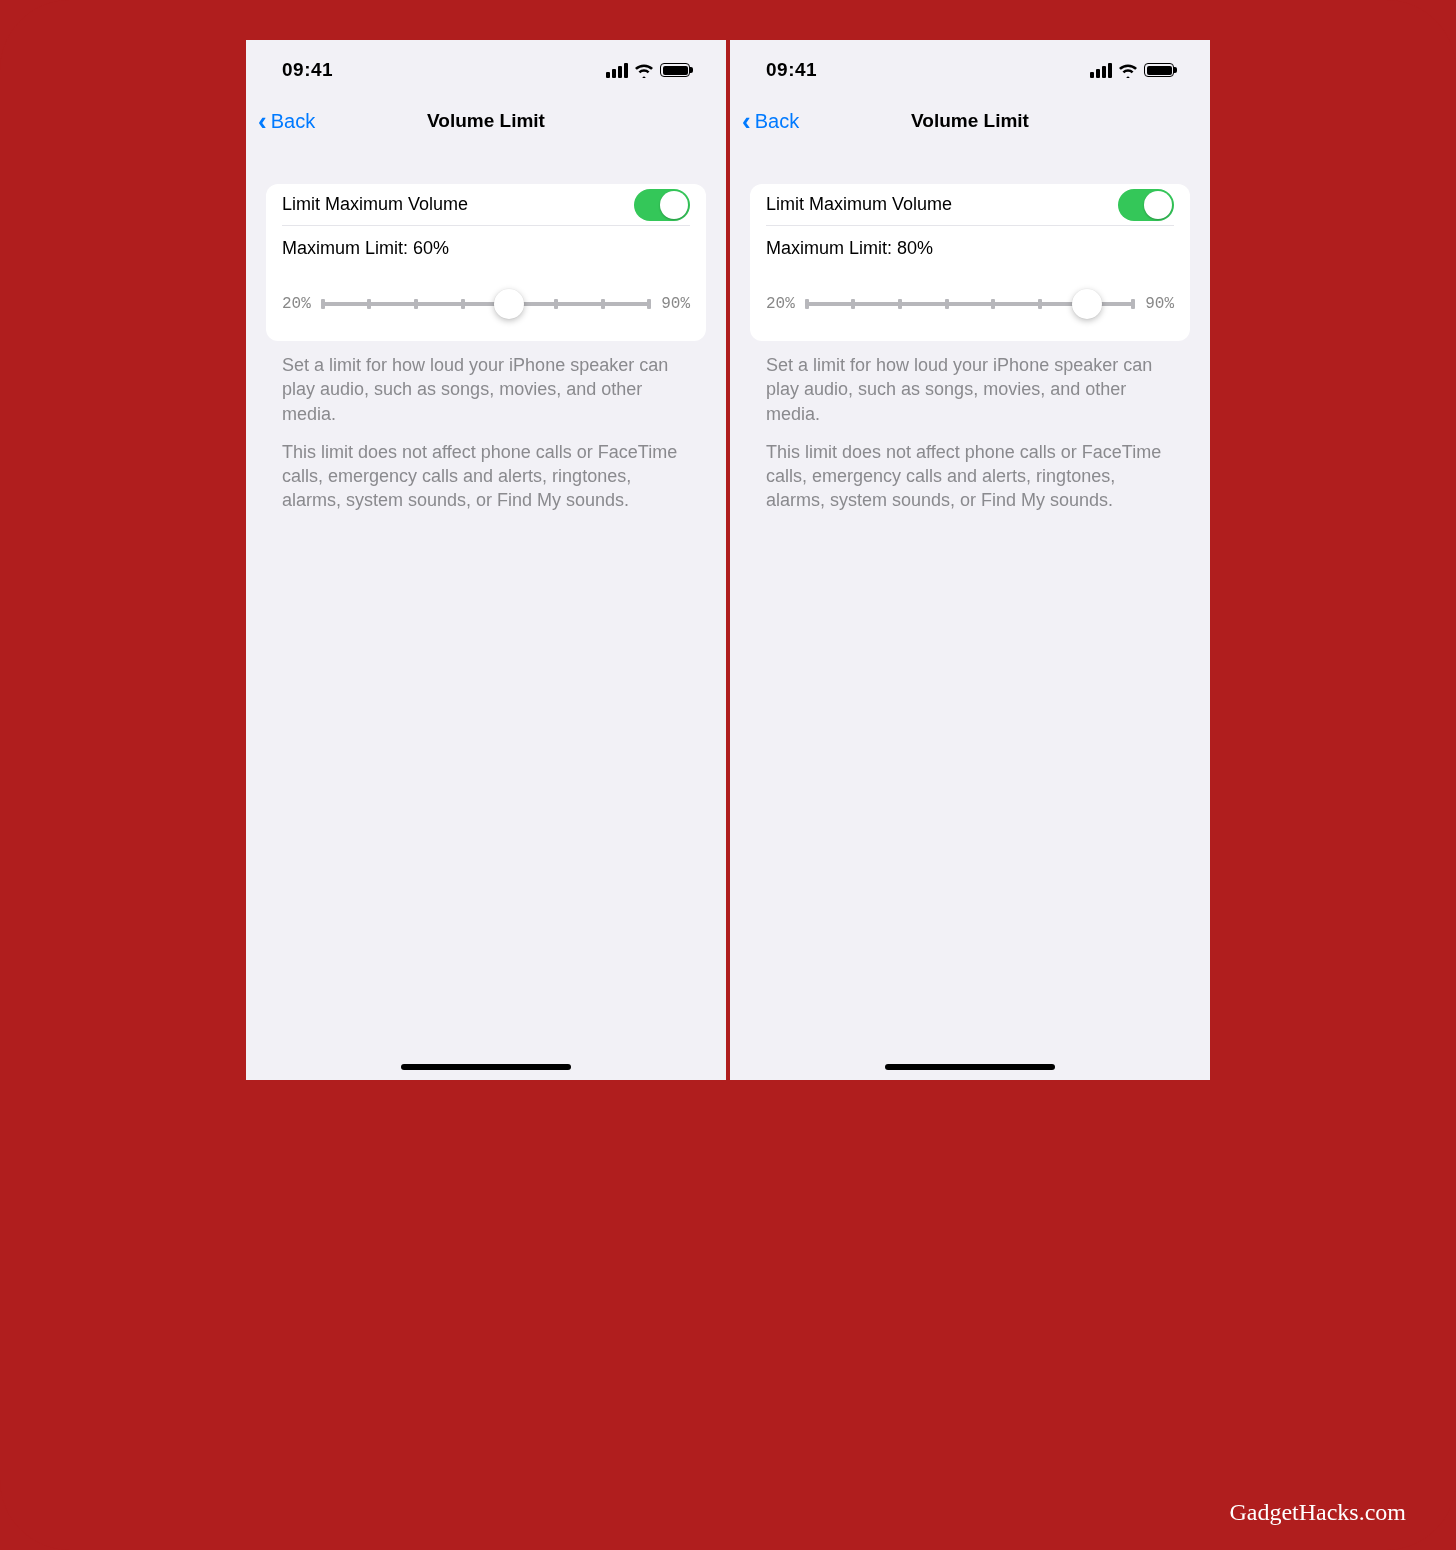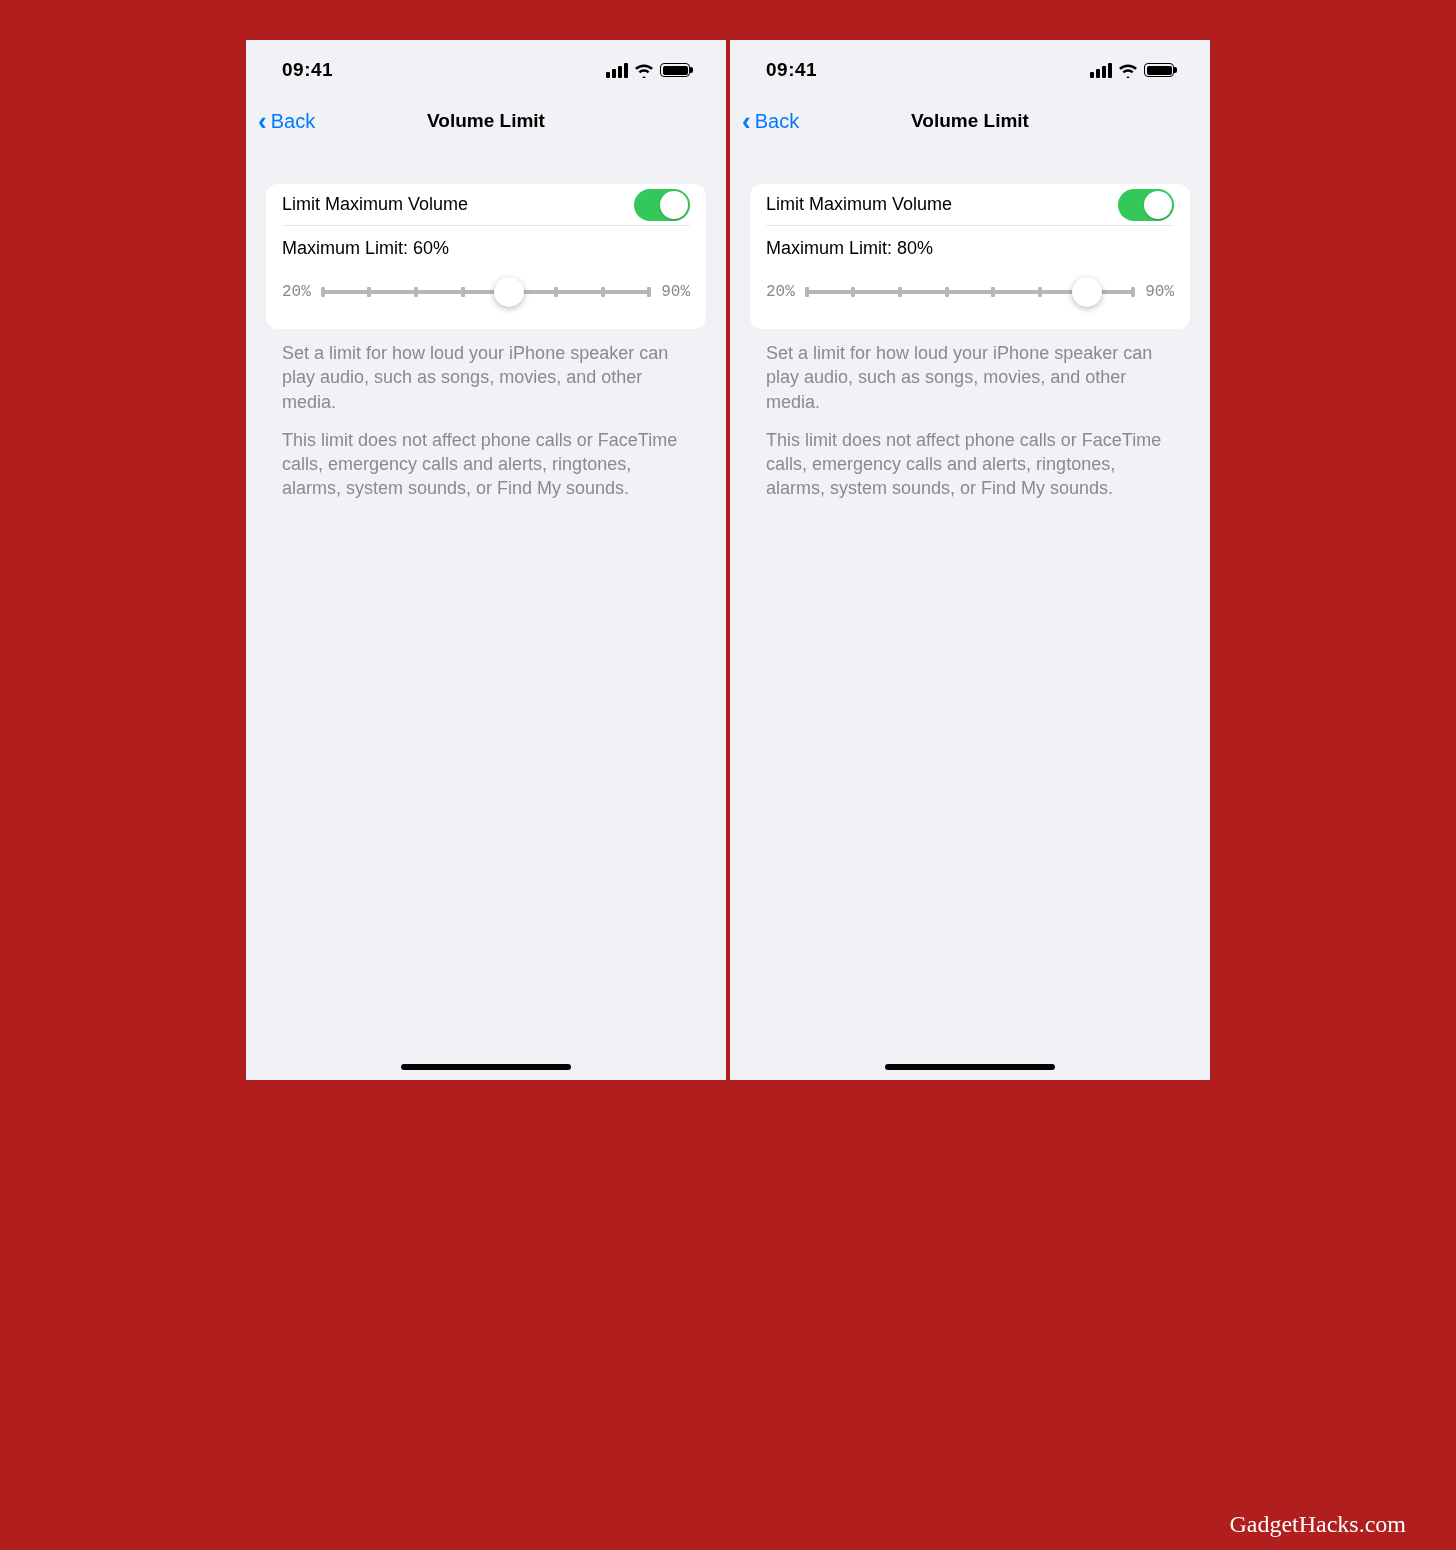--- a/index.html
+++ b/index.html
@@ -86,21 +86,21 @@
       width:56px; height:32px; background:#34c759; border-radius:16px; position:relative;
     }
     .toggle .knob{
       position:absolute; right:2px; top:2px; width:28px; height:28px; background:#fff; border-radius:50%;
       box-shadow:0 1px 2px rgba(0,0,0,0.25);
     }
 
     .row2 {
       padding: 12px 0 22px 0;
     }
-    .maxlabel{ font-size:18px; color:#000; margin-bottom:18px;}
+    .maxlabel{ font-size:18px; color:#000; margin-bottom:30px;}
 
     .slider-row{
       display:flex; align-items:center; gap:12px;font-family:Liberation Mono, monospace;
     }
     .slider-edge{ font-size:16px; color:#888;}
     .slider-track{
       flex:1; position:relative; height:30px;
     }
     .track-line{
       position:absolute; left:0; right:0; top:50%; transform:translateY(-50%);
@@ -122,21 +122,21 @@
     }
     .footer-text p{ margin-bottom:14px;}
 
     
     .home-ind{
       position:absolute; bottom:10px; left:50%; transform:translateX(-50%);
       width:170px; height:6px; background:#000; border-radius:3px;
     }
 
     .credit{
-      position:absolute; bottom:12px; right:50px;
+      position:absolute; bottom:24px; right:50px;
       color:#fff; font-family: Georgia, "Times New Roman", serif;
       font-size:24px;
     }
   </style>
 </head>
 <body>
 
 <div class="outer">
   <div class="phone">
   <div class="statusbar">

